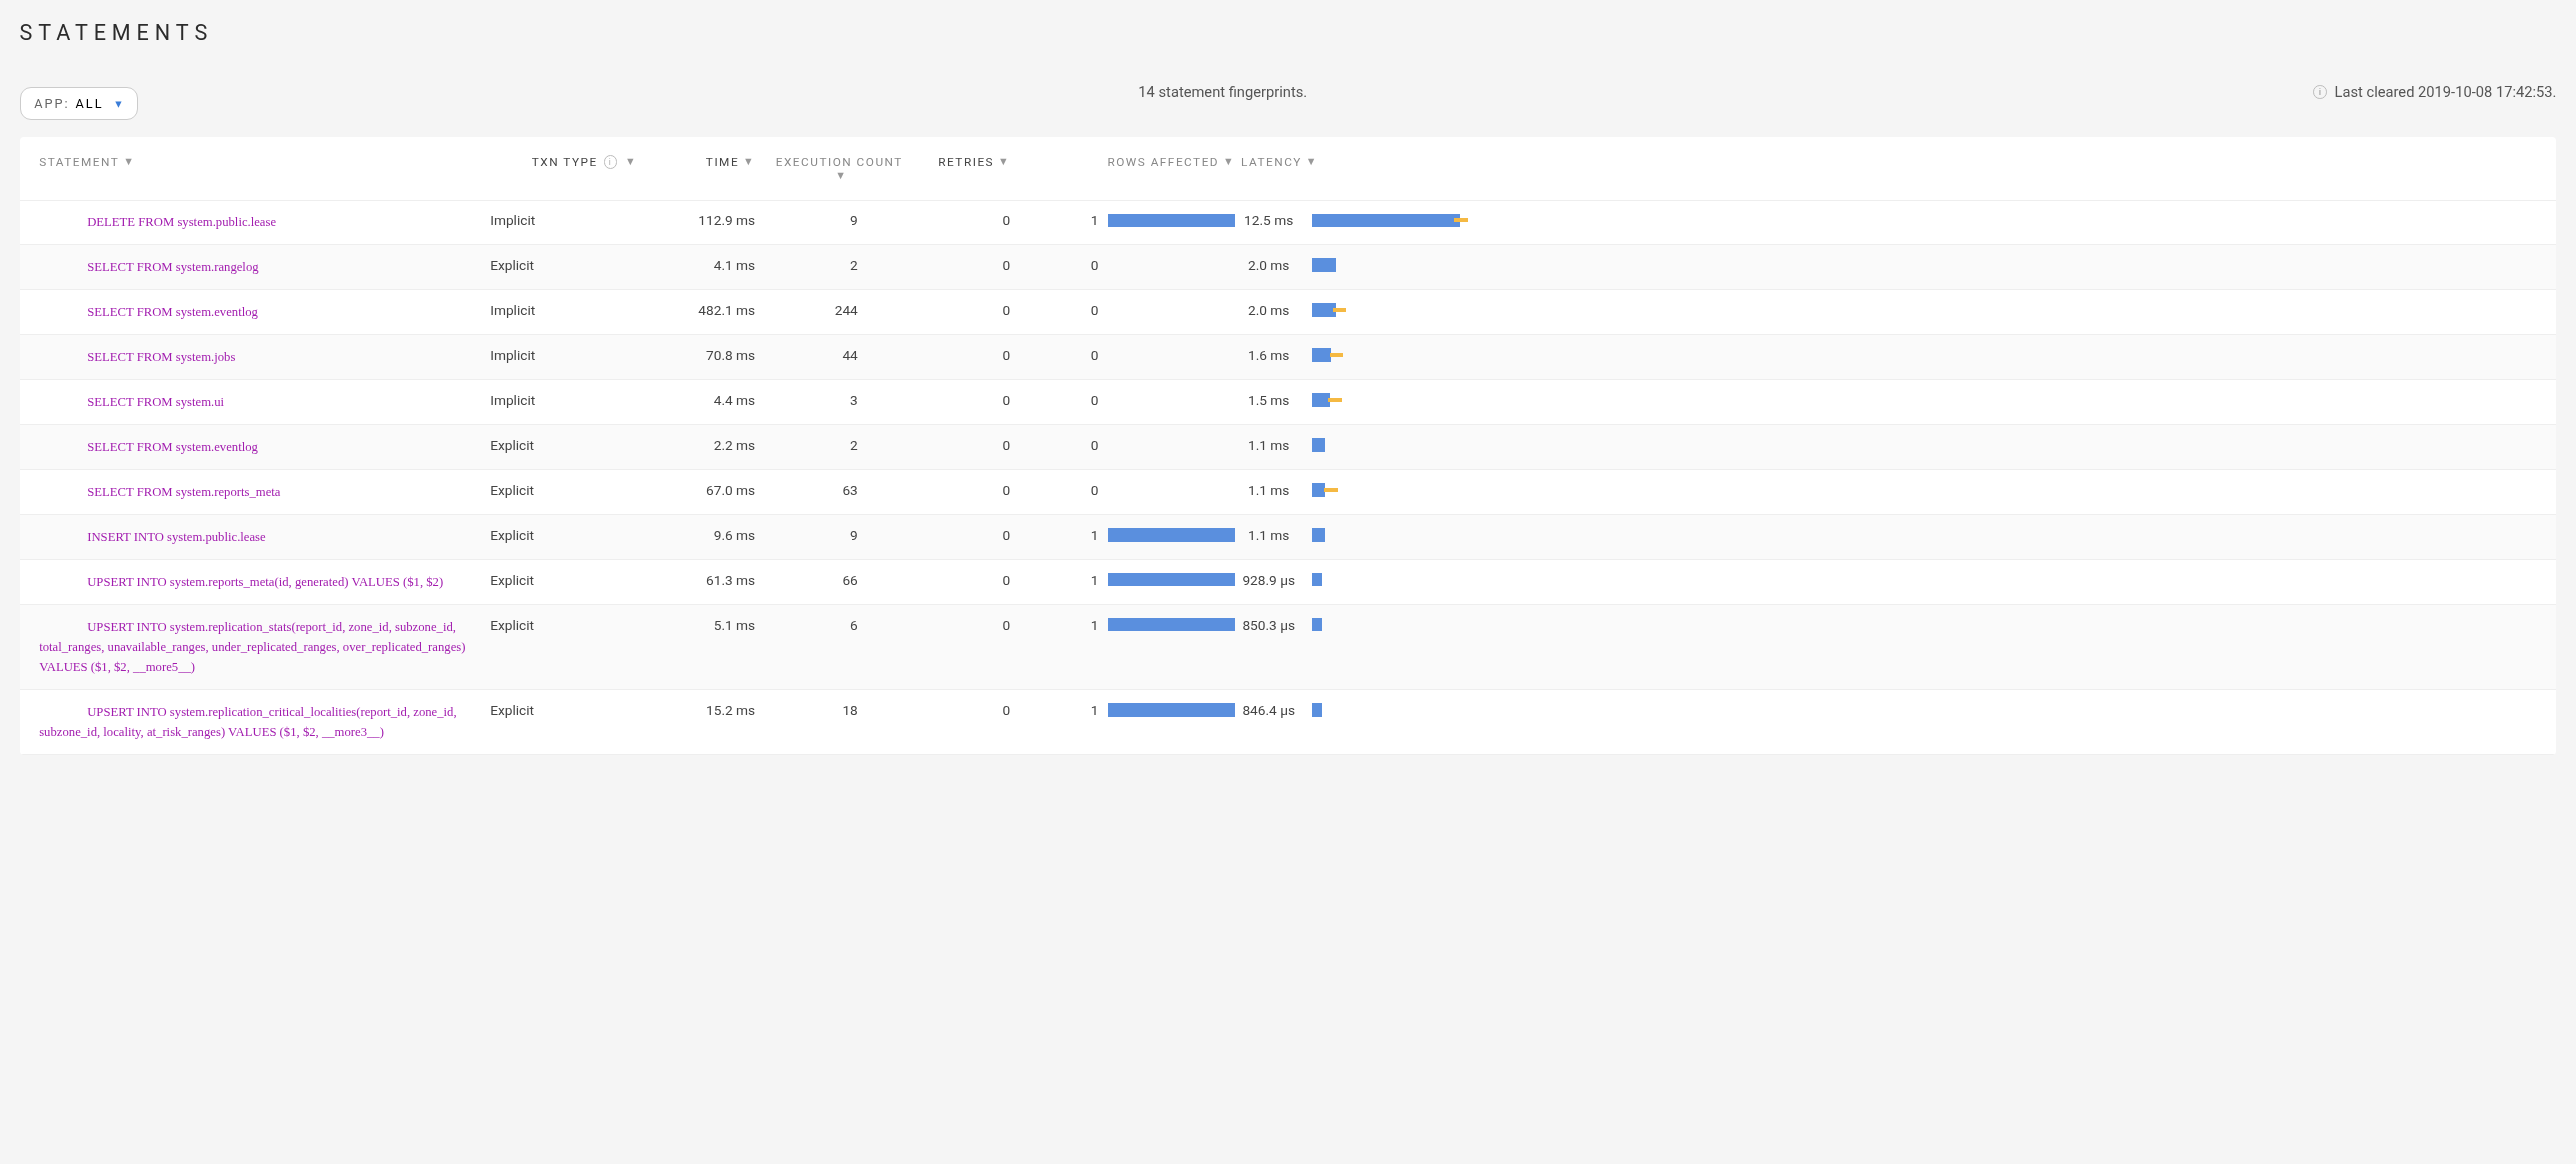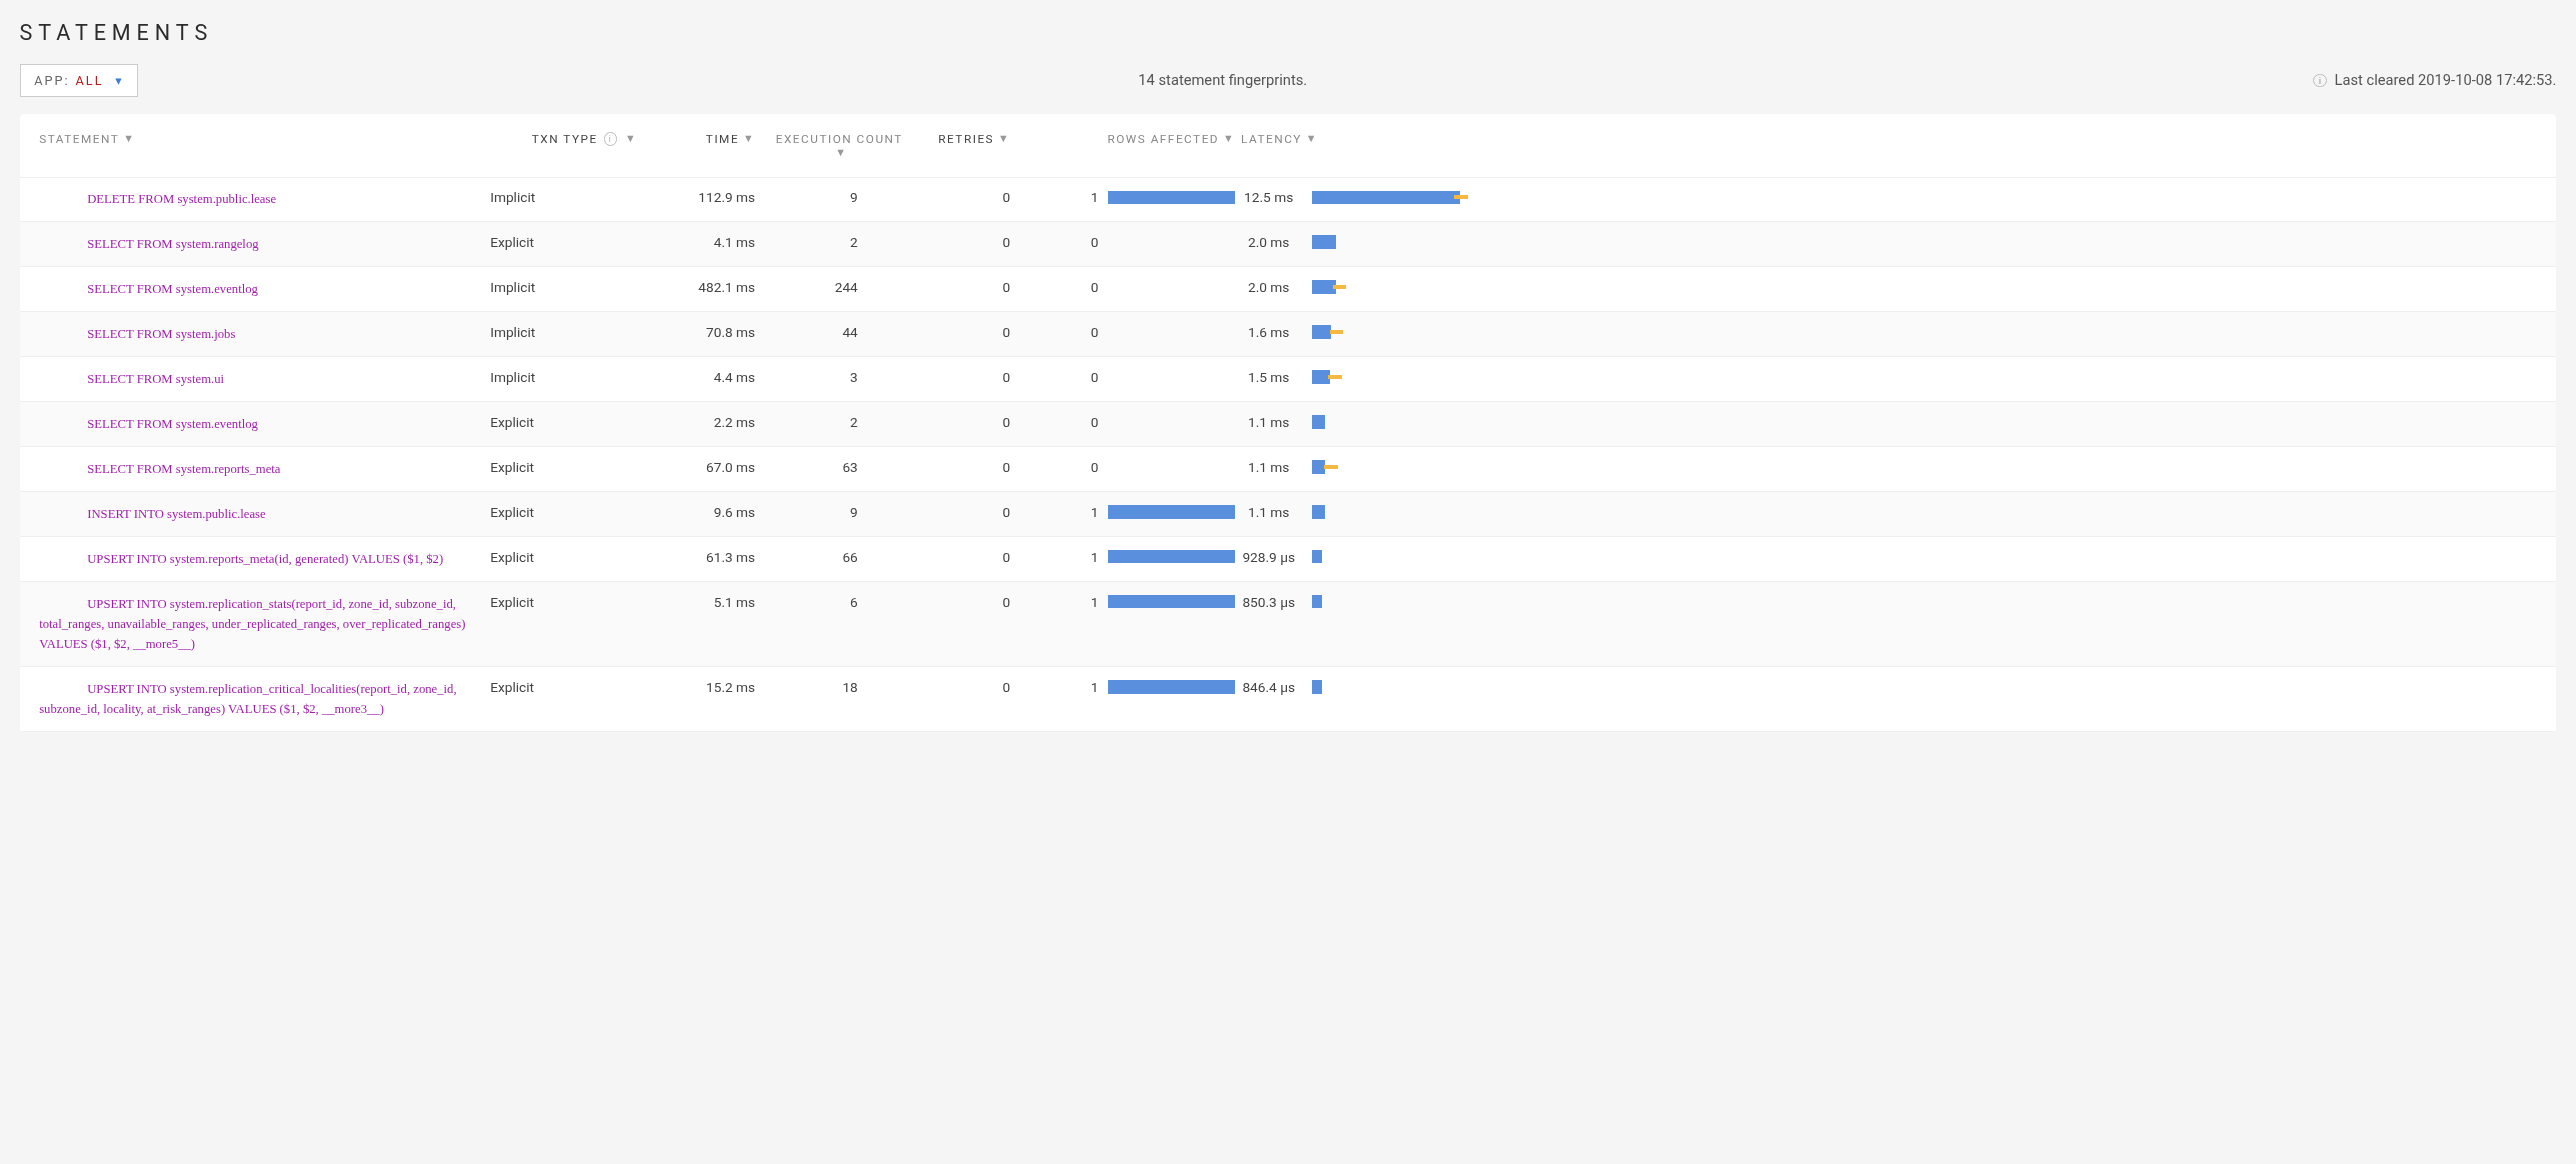--- a/index.html
+++ b/index.html
@@ -21,28 +21,29 @@
   display: flex;
   align-items: center;
   margin-bottom: 17.6px;
 }
 .filter-btn {
   display: inline-flex;
   align-items: center;
   border: 1px solid #ccc;
   background: #fff;
   padding: 7.8px 13.7px;
-  border-radius: 0;
+  border-radius: 11px;
   cursor: pointer;
   font-size: 12.7px;
   letter-spacing: 2px;
   color: #666;
+  margin-top: 23px;
 }
 .filter-btn .val {
-  color: #b91c1c;
+  color: #000000;
   margin-left: 5.9px;
   letter-spacing: 2px;
 }
 .filter-btn .caret {
   margin-left: 11.8px;
   color: #3b7dd8;
 }
 .summary {
   flex: 1;
   text-align: center;

